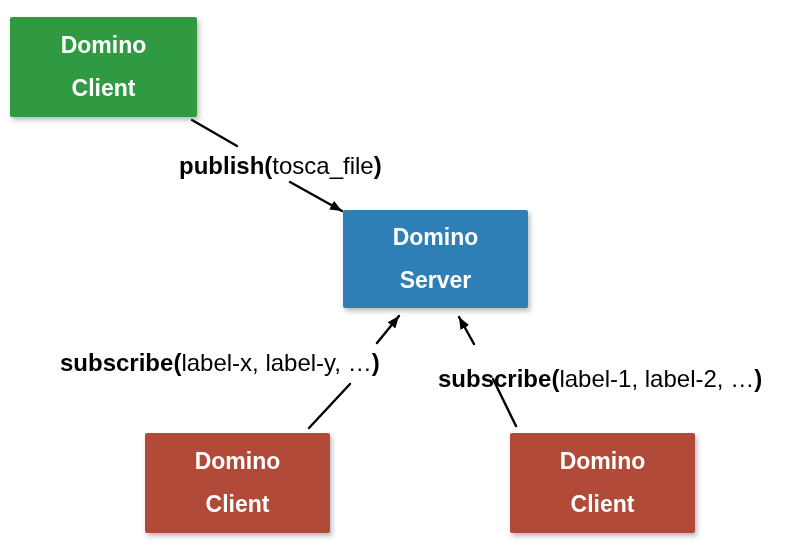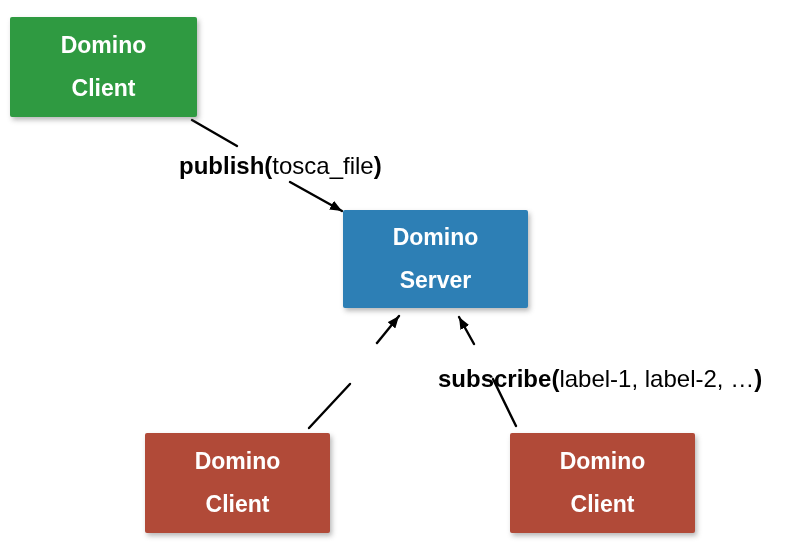--- a/index.html
+++ b/index.html
@@ -94,16 +94,17 @@
     <span>Client</span>
   </div>
 
   <div class="node" id="node-subscriber-right" style="background-color: rgb(177, 74, 56);">
     <span>Domino</span>
     <span>Client</span>
   </div>
 
   <div class="edge-label" id="label-publish"><b>publish(</b><span>tosca_file</span><b>)</b></div>
 
+  <div class="edge-label" id="label-subscribe-left"><b>subscribe(</b><span>label-x, label-y, …</span><b>)</b></div>
 
   <div class="edge-label" id="label-subscribe-right"><b>subscribe(</b><span>label-1, label-2, …</span><b>)</b></div>
 
 </div>
 
 </body></html>

